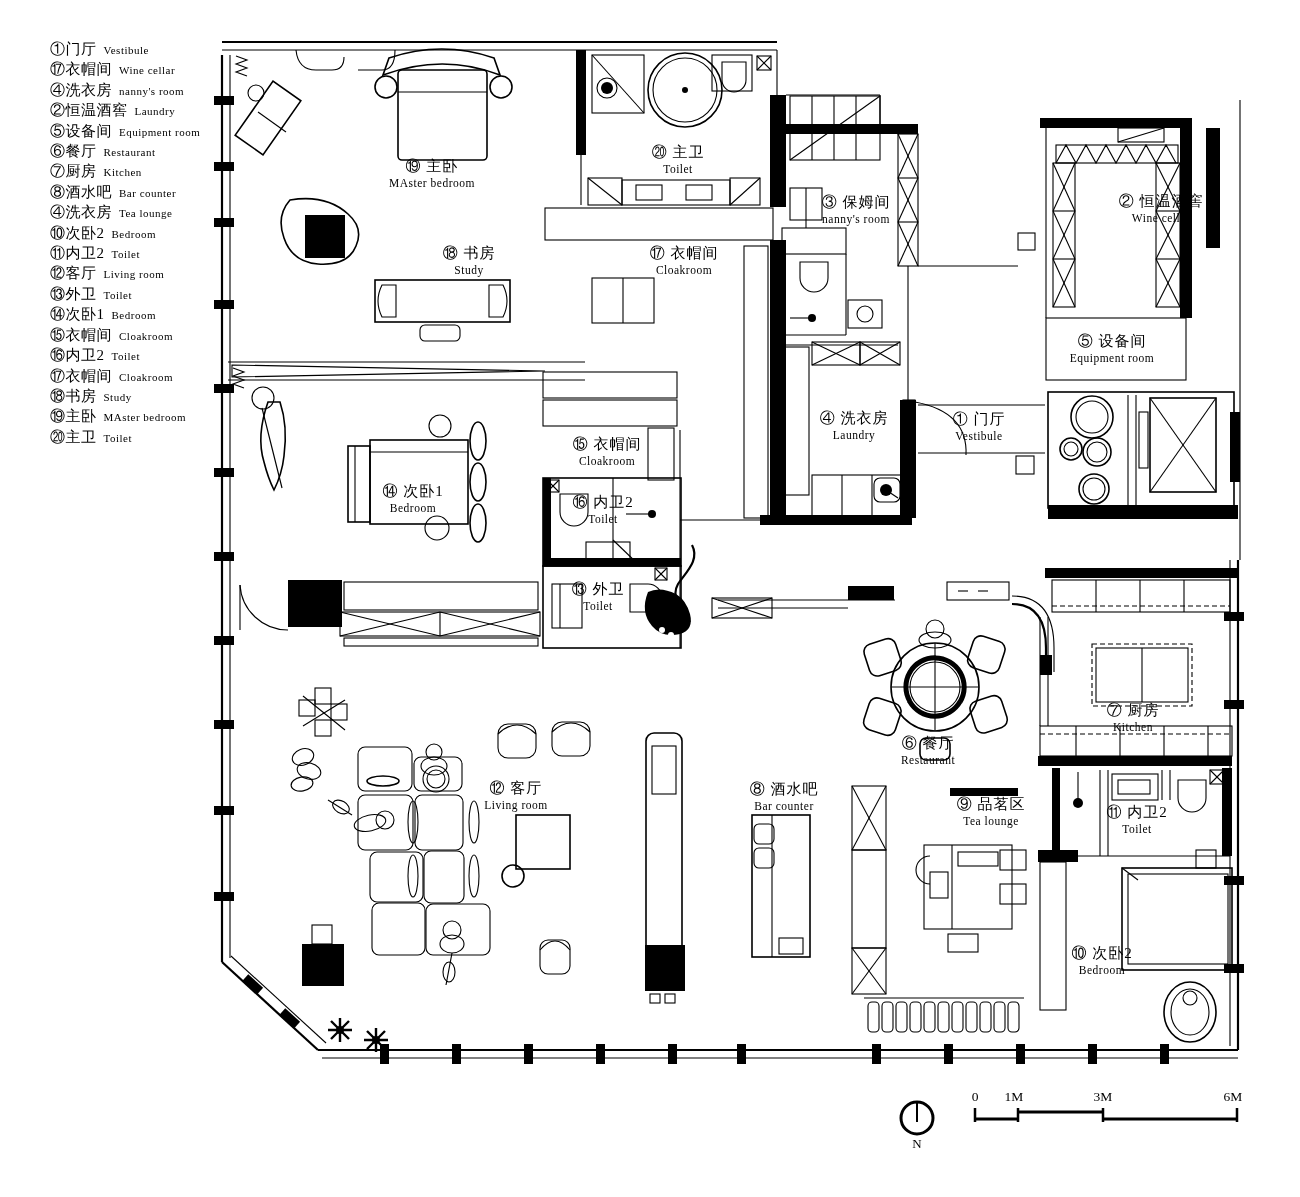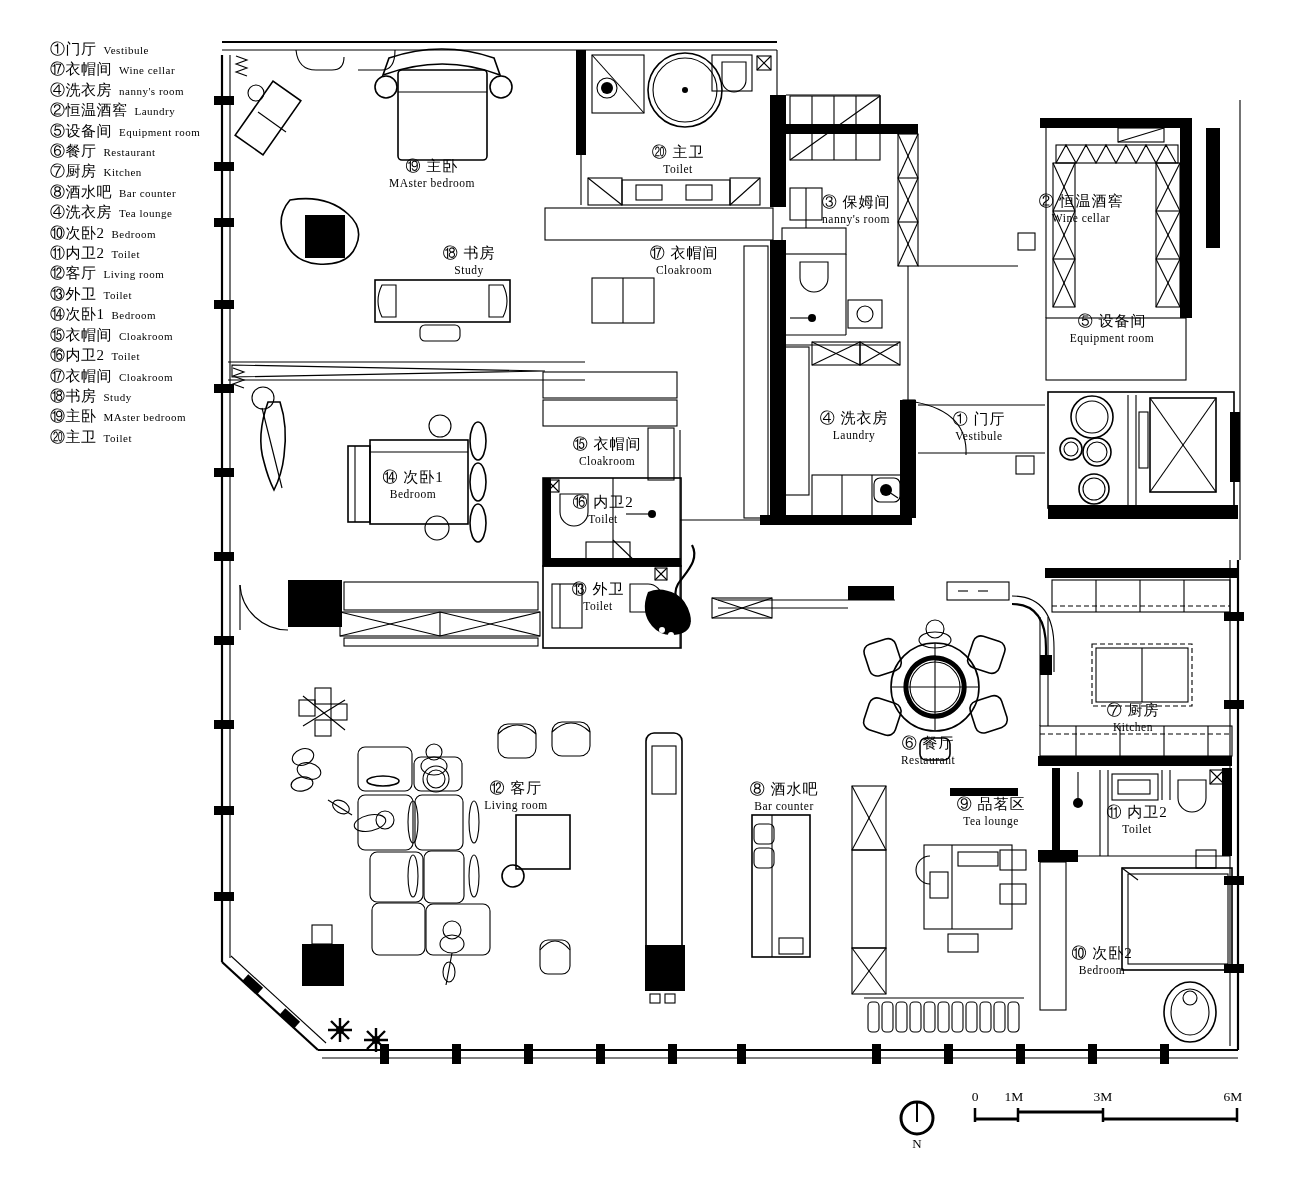--- a/index.html
+++ b/index.html
@@ -608,33 +608,33 @@
   <div class="legend-row">
       <span class="legend-zh">⑳主卫</span>
       <span class="legend-en">Toilet</span>
     </div>
 </div>
 
 <div class="room-label" style="left:979px;top:410px">
     <div class="zh">① 门厅</div>
     <div class="en">Vestibule</div>
   </div>
-<div class="room-label" style="left:1081px;top:192px">
+<div class="room-label" style="left:1161px;top:192px">
     <div class="zh">② 恒温酒窖</div>
     <div class="en">Wine cellar</div>
   </div>
 <div class="room-label" style="left:856px;top:193px">
     <div class="zh">③ 保姆间</div>
     <div class="en">nanny's room</div>
   </div>
 <div class="room-label" style="left:854px;top:409px">
     <div class="zh">④ 洗衣房</div>
     <div class="en">Laundry</div>
   </div>
-<div class="room-label" style="left:1112px;top:312px">
+<div class="room-label" style="left:1112px;top:332px">
     <div class="zh">⑤ 设备间</div>
     <div class="en">Equipment room</div>
   </div>
 <div class="room-label" style="left:928px;top:734px">
     <div class="zh">⑥ 餐厅</div>
     <div class="en">Restaurant</div>
   </div>
 <div class="room-label" style="left:1133px;top:701px">
     <div class="zh">⑦ 厨房</div>
     <div class="en">Kitchen</div>
@@ -656,21 +656,21 @@
     <div class="en">Toilet</div>
   </div>
 <div class="room-label" style="left:516px;top:779px">
     <div class="zh">⑫ 客厅</div>
     <div class="en">Living room</div>
   </div>
 <div class="room-label" style="left:598px;top:580px">
     <div class="zh">⑬ 外卫</div>
     <div class="en">Toilet</div>
   </div>
-<div class="room-label" style="left:413px;top:468px">
+<div class="room-label" style="left:413px;top:482px">
     <div class="zh">⑭ 次卧1</div>
     <div class="en">Bedroom</div>
   </div>
 <div class="room-label" style="left:607px;top:435px">
     <div class="zh">⑮ 衣帽间</div>
     <div class="en">Cloakroom</div>
   </div>
 <div class="room-label" style="left:603px;top:493px">
     <div class="zh">⑯ 内卫2</div>
     <div class="en">Toilet</div>

